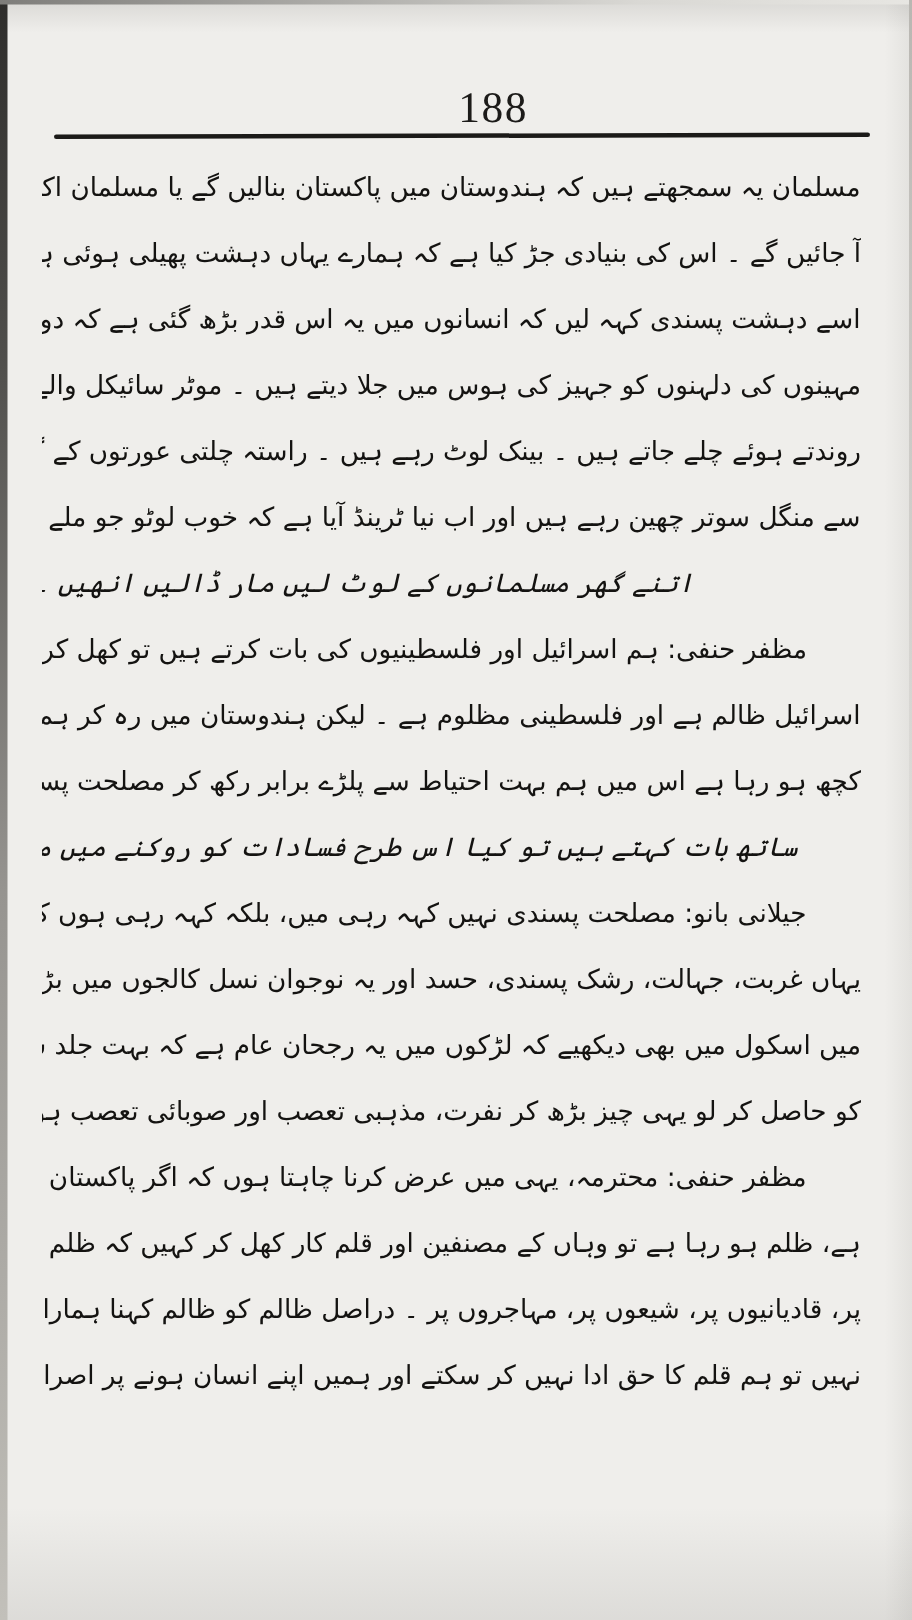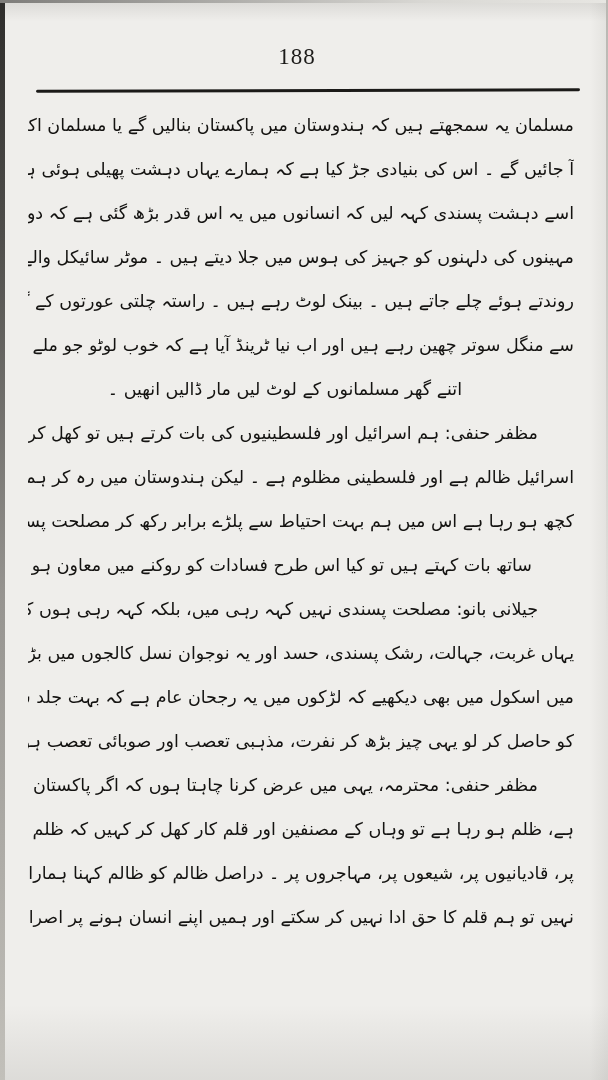--- a/index.html
+++ b/index.html
@@ -55,25 +55,25 @@
     top: 2px;
     direction: rtl;
     font-size: 25px;
     font-weight: bold;
     color: #181715;
     letter-spacing: 0px;
   }
   .page-number {
     position: absolute;
     left: 212px;
-    top: 10px;
+    top: 22px;
     width: 110px;
-    text-align: center;
+    text-align: right;
     font-family: "Liberation Serif", "DejaVu Serif", serif;
-    font-size: 23px;
+    font-size: 29px;
     color: #1c1b19;
     letter-spacing: 1px;
   }
   .header-rule {
     position: absolute;
     top: 89px;
     left: 36px;
     right: 28px;
     height: 2.5px;
     background: #1b1a18;
@@ -96,20 +96,21 @@
     overflow: hidden;
     text-align: justify;
     text-align-last: justify;
   }
   .ln.start {
     padding-right: 36px;
   }
   .ln.end {
     text-align: right;
     text-align-last: right;
+    font-style: italic;
   }
 </style>
 </head>
 <body>
 
 <div class="scan-page">
   <div class="edge-left"></div>
   <div class="edge-top"></div>
   <div class="edge-right"></div>
 

